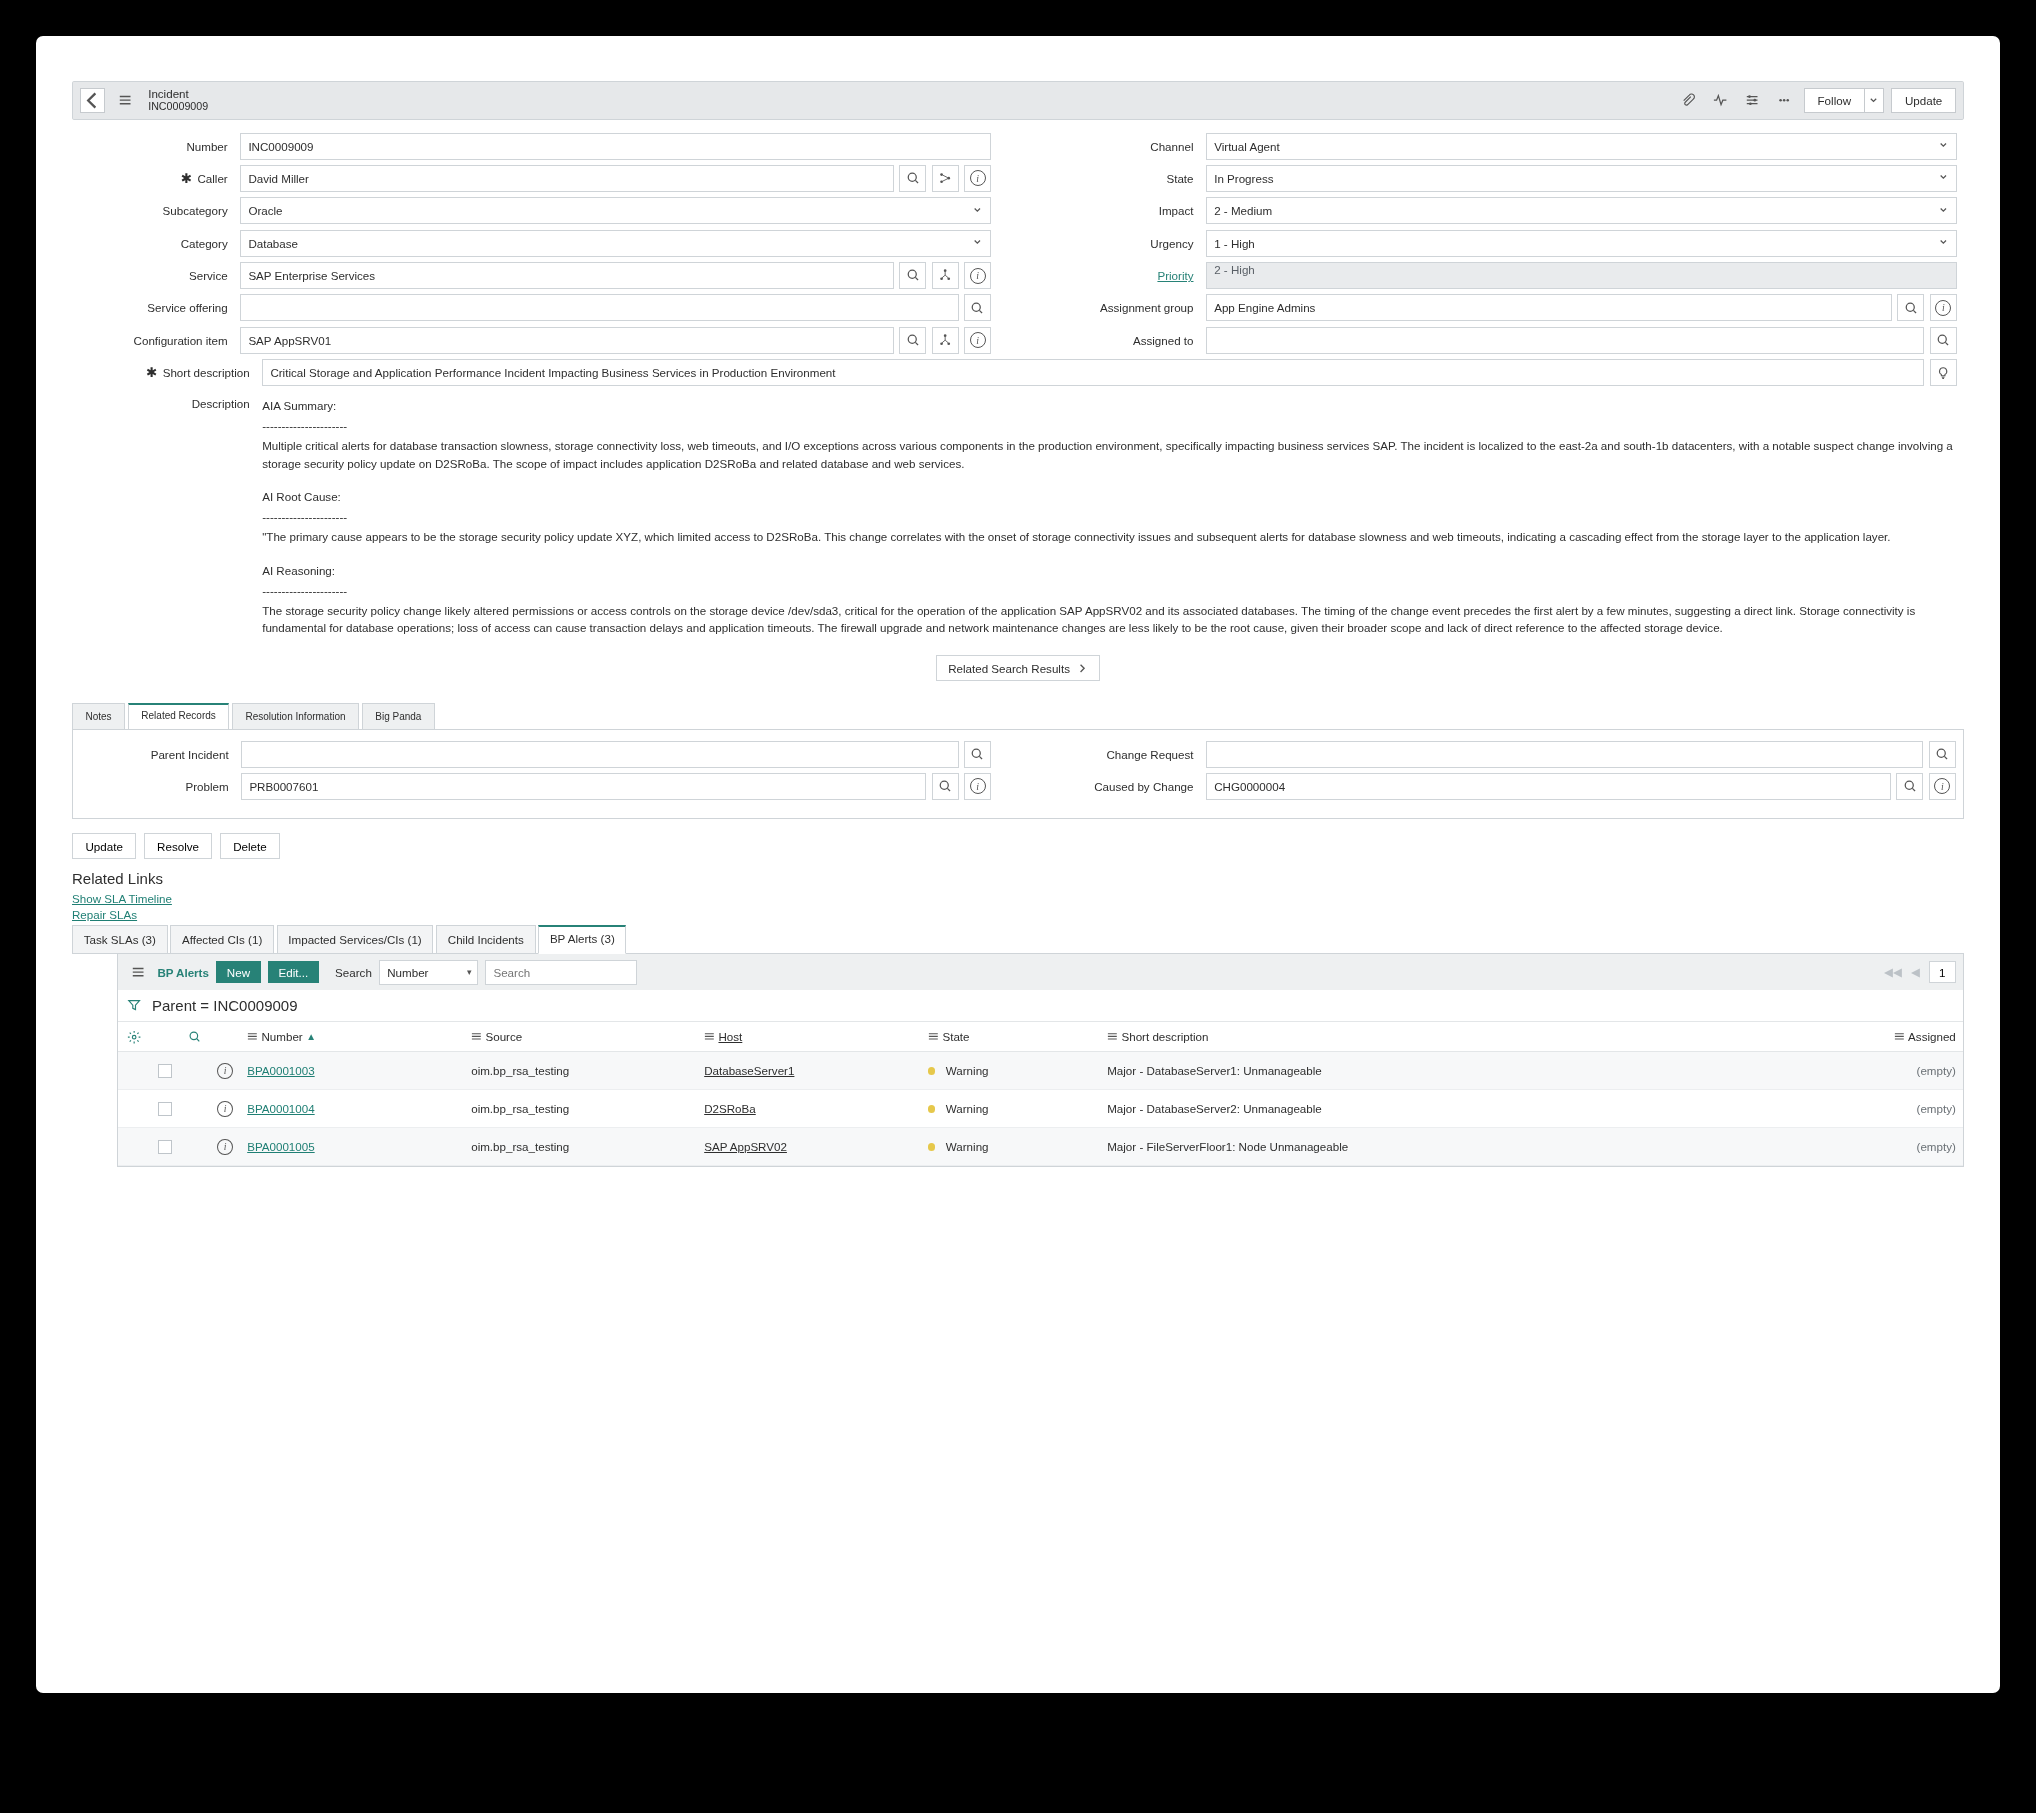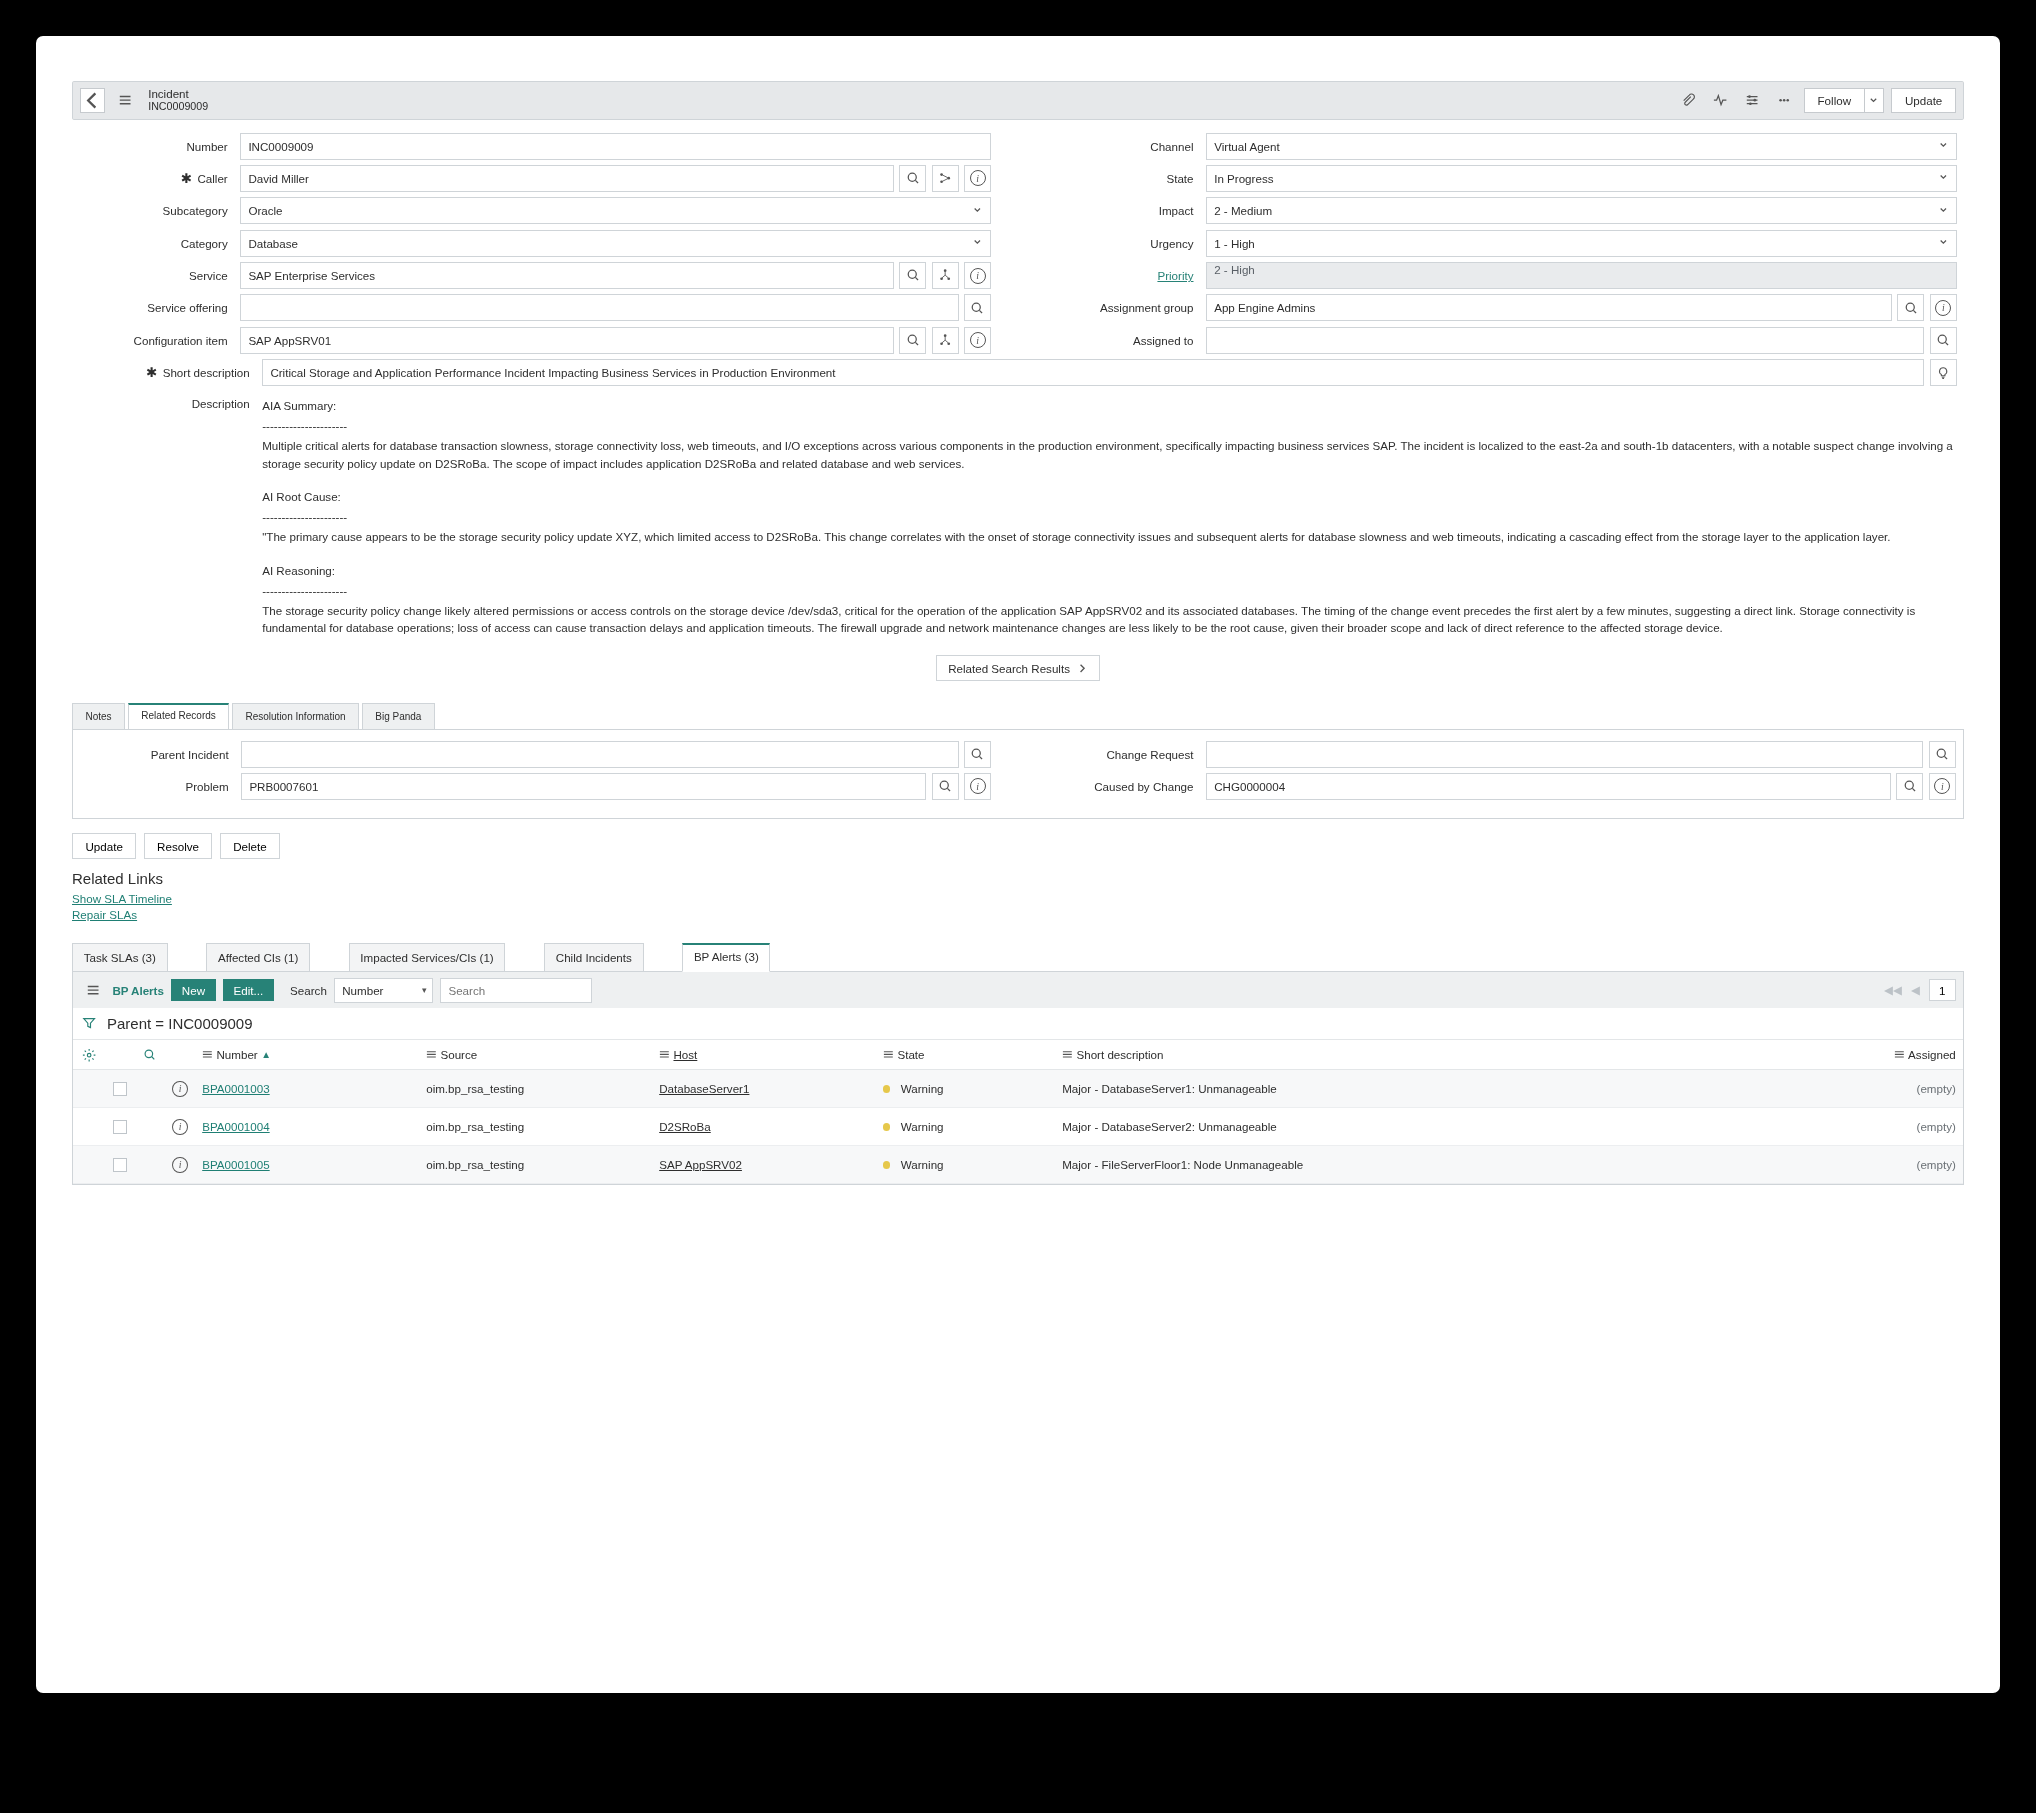--- a/index.html
+++ b/index.html
@@ -103,25 +103,25 @@
     background:#eef0f1; margin-right:2.7px; cursor:pointer; color:#2e2e2e;
   }
   .tab.active { background:#fff; border-top:2.7px solid #278277; padding-top:5.4px;}
   .tab-body { border:0.9px solid #cfd4d8; border-top:none; padding:10.7px 7.2px 12.5px 7.2px; margin-bottom:14.3px;}
   
   .action-row { display:flex; gap:7.2px; margin:3.6px 0 10.7px 0;}
   .action-btn { border:0.9px solid #cfd4d8; background:#fff; padding:5.4px 12.5px; cursor:pointer; font-size:11.6px;}
   h3.related-links { font-size:15px; font-weight:400; margin:5.4px 0 5.4px 0;}
   .link-txt { color:#1f7f74; text-decoration:underline; cursor:pointer; font-size:11.6px; display:block; margin-bottom:2.7px;}
   
-  .lower-tabs { display:flex; border-bottom:0.9px solid #cfd4d8; margin-top:22px;gap:36px;}
+  .lower-tabs { display:flex; border-bottom:0.9px solid #cfd4d8; margin-top:4px;}
   .ltab { padding:7.2px 10.7px; font-size:11.6px; border:0.9px solid #cfd4d8; border-bottom:none; background:#f3f4f5; margin-right:2.7px; cursor:pointer;}
   .ltab.active { background:#fff; border-top:2.7px solid #278277; padding-top:5.4px; border-bottom:0.9px solid #fff; margin-bottom:-0.9px;}
   
-  .list-panel { border:0.9px solid #cfd4d8; border-top:none; }
+  .list-panel { border:0.9px solid #cfd4d8; border-top:none;margin-left:45px; }
   .list-toolbar {
     background:#eef0f1; display:flex; align-items:center; height:36px; padding:0 7.2px; gap:7.2px;
   }
   .lt-label { color:#278277; font-size:11.6px; font-weight:600; }
   .lt-btn-green { background:#278277; color:#fff; border:none; padding:4.5px 10.7px; cursor:pointer; font-size:11.6px;}
   .lt-search-label { font-size:11.6px; margin-left:9px;}
   .lt-select { border:0.9px solid #cfd4d8; height:25px; padding:0 16px 0 7.2px; background:#fff; font-size:11.6px; position:relative; display:flex;align-items:center; min-width:99px;}
   .lt-select::after { content:"▾"; position:absolute; right:5.4px; font-size:9px; color:#555;}
   .lt-input { border:0.9px solid #cfd4d8; height:25px; padding:0 7.2px; width:152px; font-size:11.6px; color:#888;}
   .lt-spacer { flex:1;}

